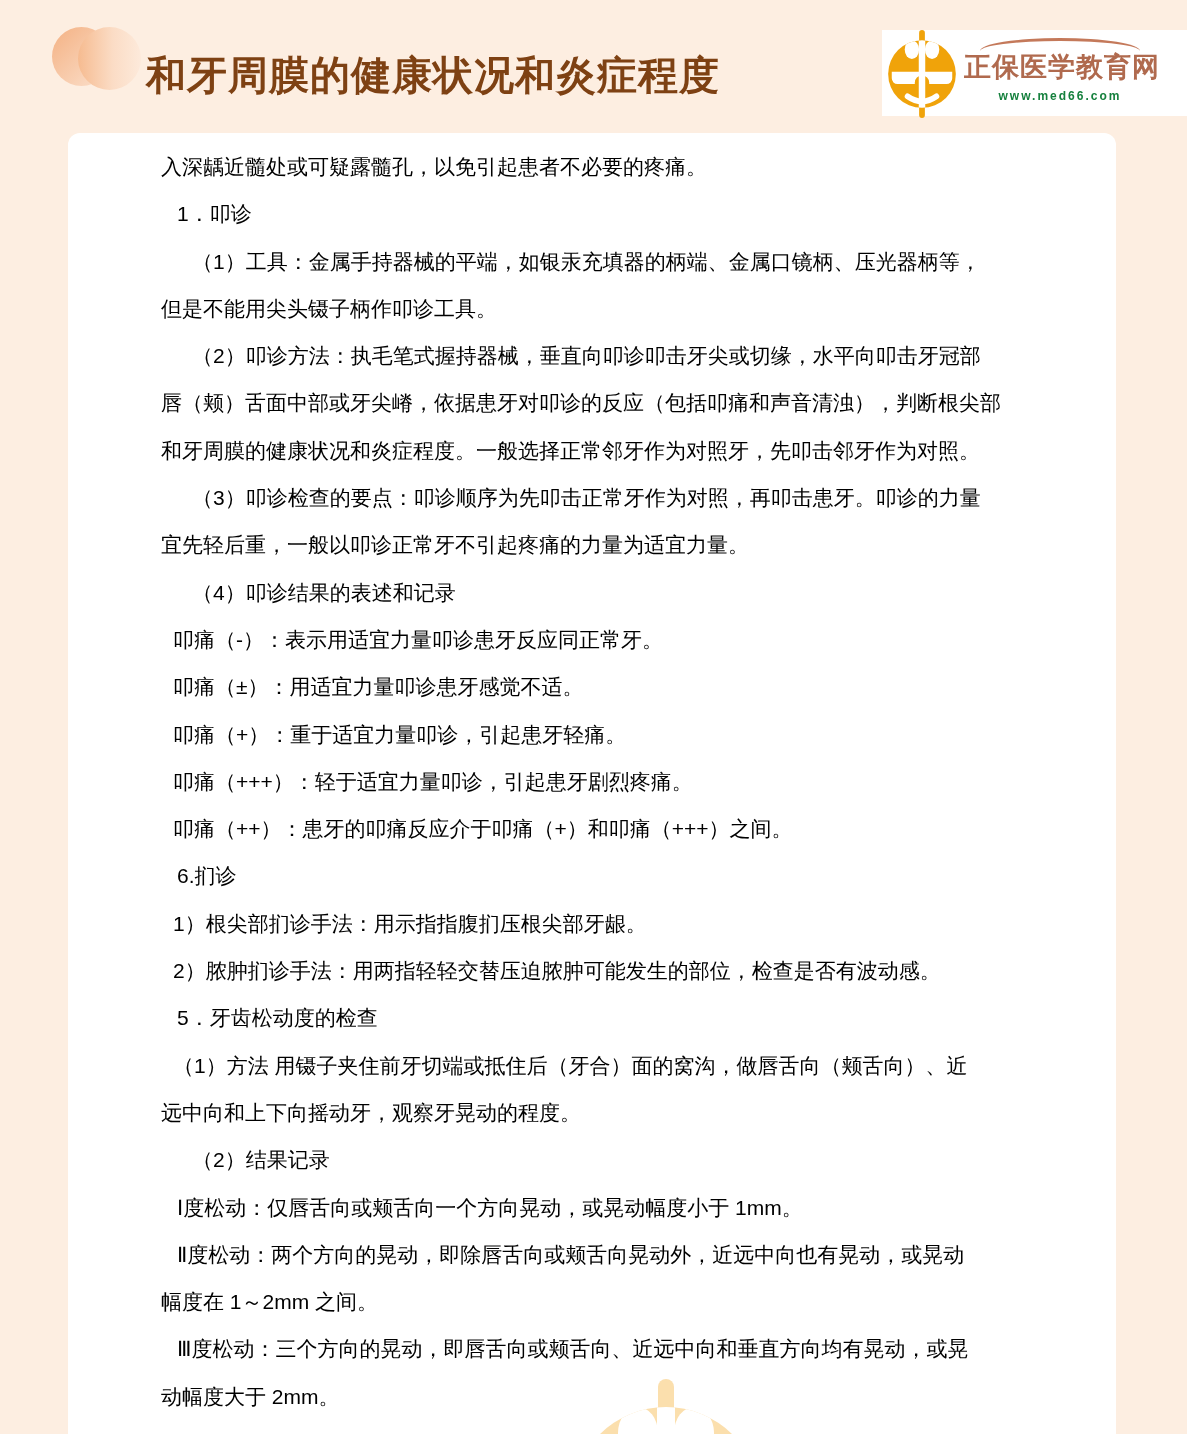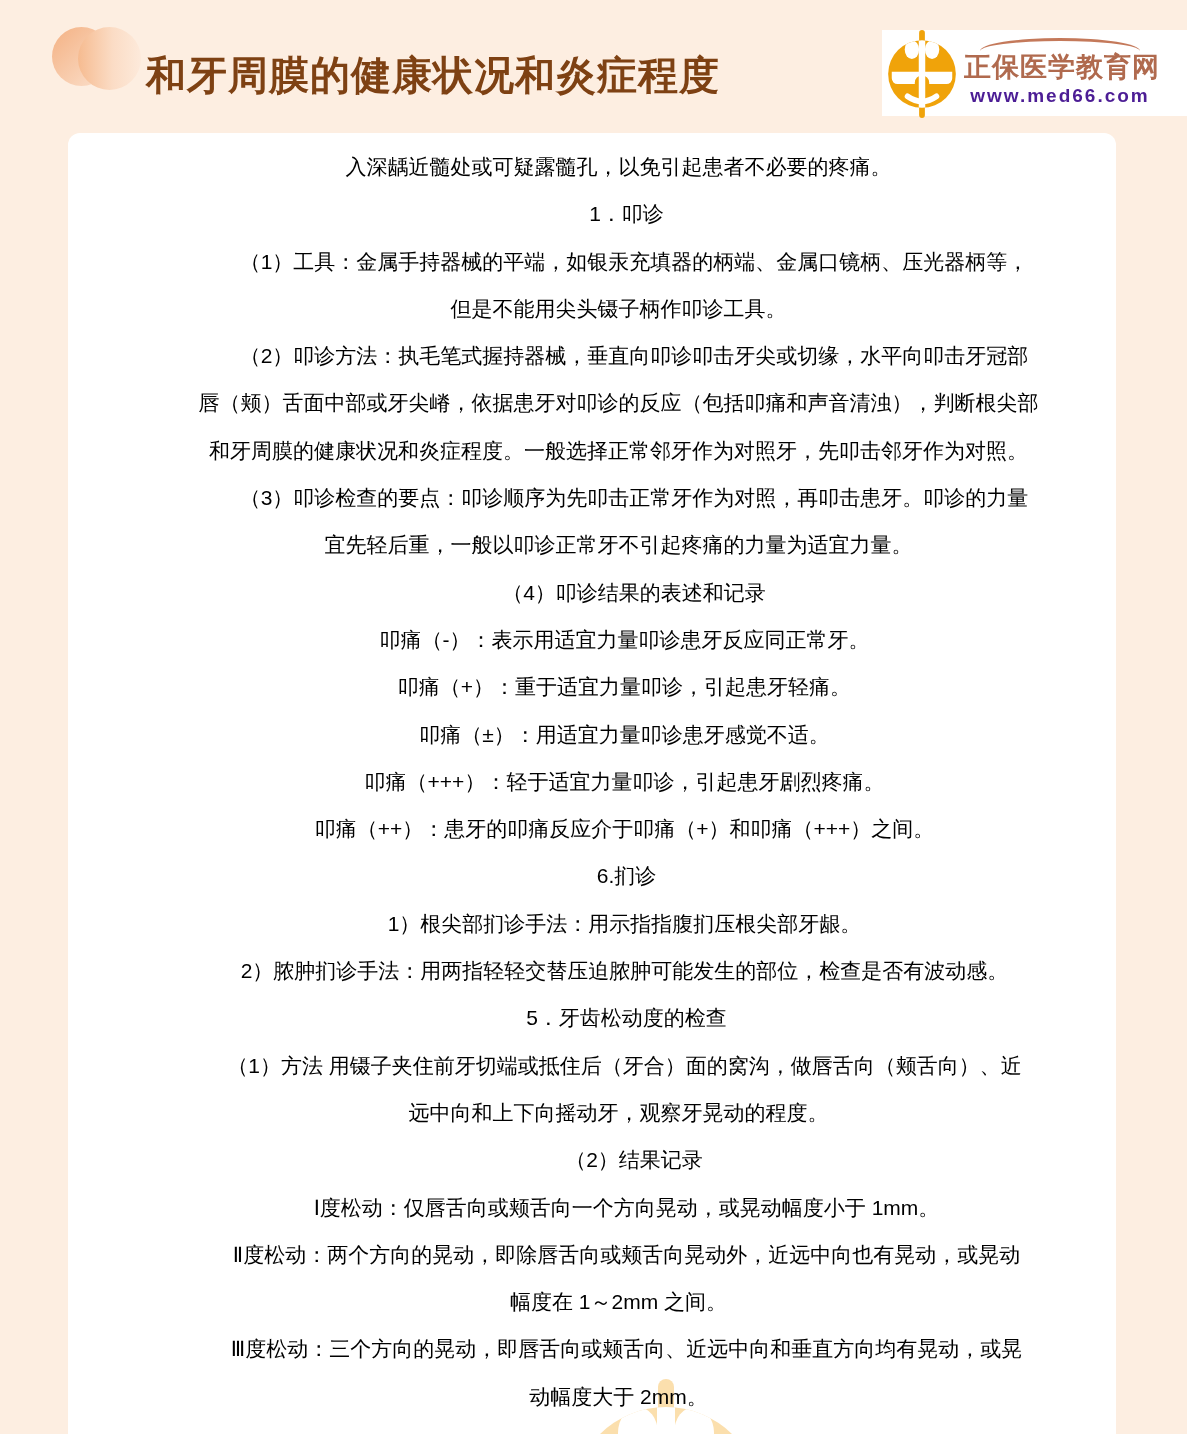--- a/index.html
+++ b/index.html
@@ -29,35 +29,35 @@
   .logo-texts{position:absolute;left:82px;top:8px;width:192px;text-align:center;}
   .logo-arc{
     display:block;margin:0 auto 1px auto;width:160px;height:10px;
     border-top:3px solid #c4795a;border-radius:50%/100% 100% 0 0;
   }
   .logo-name{
     font-size:27px;font-weight:bold;color:#b06a4e;
     letter-spacing:1px;white-space:nowrap;line-height:30px;
   }
   .logo-url{
-    font-size:19px;font-weight:bold;color:#4c1d95;
+    font-size:12px;font-weight:bold;color:#15803d;
     letter-spacing:2px;white-space:nowrap;line-height:28px;text-align:center;
   }
   
   .panel{
     position:absolute;left:68px;top:133px;width:1048px;height:1301px;
     background:#ffffff;border-radius:12px 12px 0 0;
   }
   .watermark{position:absolute;left:498px;top:1238px;width:200px;height:260px;}
   .doc{
     position:absolute;left:93px;top:10px;right:40px;
     font-size:21px;color:#000000;line-height:47.3px;
     font-family:"Liberation Sans",sans-serif;
   }
-  .ln{white-space:nowrap;text-align:center;}
+  .ln{white-space:nowrap;}
   .i0{margin-left:0;}
   .i1{margin-left:12px;}
   .i2{margin-left:16px;}
   .i3{margin-left:31px;}
 </style>
 </head>
 <body>
 
 <div class="deco-circle deco-c1"></div>
 <div class="deco-circle deco-c2"></div>
@@ -112,22 +112,22 @@
     <div class="ln i2">1．叩诊</div>
     <div class="ln i3">（1）工具：金属手持器械的平端，如银汞充填器的柄端、金属口镜柄、压光器柄等，</div>
     <div class="ln i0">但是不能用尖头镊子柄作叩诊工具。</div>
     <div class="ln i3">（2）叩诊方法：执毛笔式握持器械，垂直向叩诊叩击牙尖或切缘，水平向叩击牙冠部</div>
     <div class="ln i0">唇（颊）舌面中部或牙尖嵴，依据患牙对叩诊的反应（包括叩痛和声音清浊），判断根尖部</div>
     <div class="ln i0">和牙周膜的健康状况和炎症程度。一般选择正常邻牙作为对照牙，先叩击邻牙作为对照。</div>
     <div class="ln i3">（3）叩诊检查的要点：叩诊顺序为先叩击正常牙作为对照，再叩击患牙。叩诊的力量</div>
     <div class="ln i0">宜先轻后重，一般以叩诊正常牙不引起疼痛的力量为适宜力量。</div>
     <div class="ln i3">（4）叩诊结果的表述和记录</div>
     <div class="ln i1">叩痛（-）：表示用适宜力量叩诊患牙反应同正常牙。</div>
+    <div class="ln i1">叩痛（±）：用适宜力量叩诊患牙感觉不适。</div>
     <div class="ln i1">叩痛（+）：重于适宜力量叩诊，引起患牙轻痛。</div>
-    <div class="ln i1">叩痛（±）：用适宜力量叩诊患牙感觉不适。</div>
     <div class="ln i1">叩痛（+++）：轻于适宜力量叩诊，引起患牙剧烈疼痛。</div>
     <div class="ln i1">叩痛（++）：患牙的叩痛反应介于叩痛（+）和叩痛（+++）之间。</div>
     <div class="ln i2">6.扪诊</div>
     <div class="ln i1">1）根尖部扪诊手法：用示指指腹扪压根尖部牙龈。</div>
     <div class="ln i1">2）脓肿扪诊手法：用两指轻轻交替压迫脓肿可能发生的部位，检查是否有波动感。</div>
     <div class="ln i2">5．牙齿松动度的检查</div>
     <div class="ln i1">（1）方法 用镊子夹住前牙切端或抵住后（牙合）面的窝沟，做唇舌向（颊舌向）、近</div>
     <div class="ln i0">远中向和上下向摇动牙，观察牙晃动的程度。</div>
     <div class="ln i3">（2）结果记录</div>
     <div class="ln i2">Ⅰ度松动：仅唇舌向或颊舌向一个方向晃动，或晃动幅度小于 1mm。</div>

